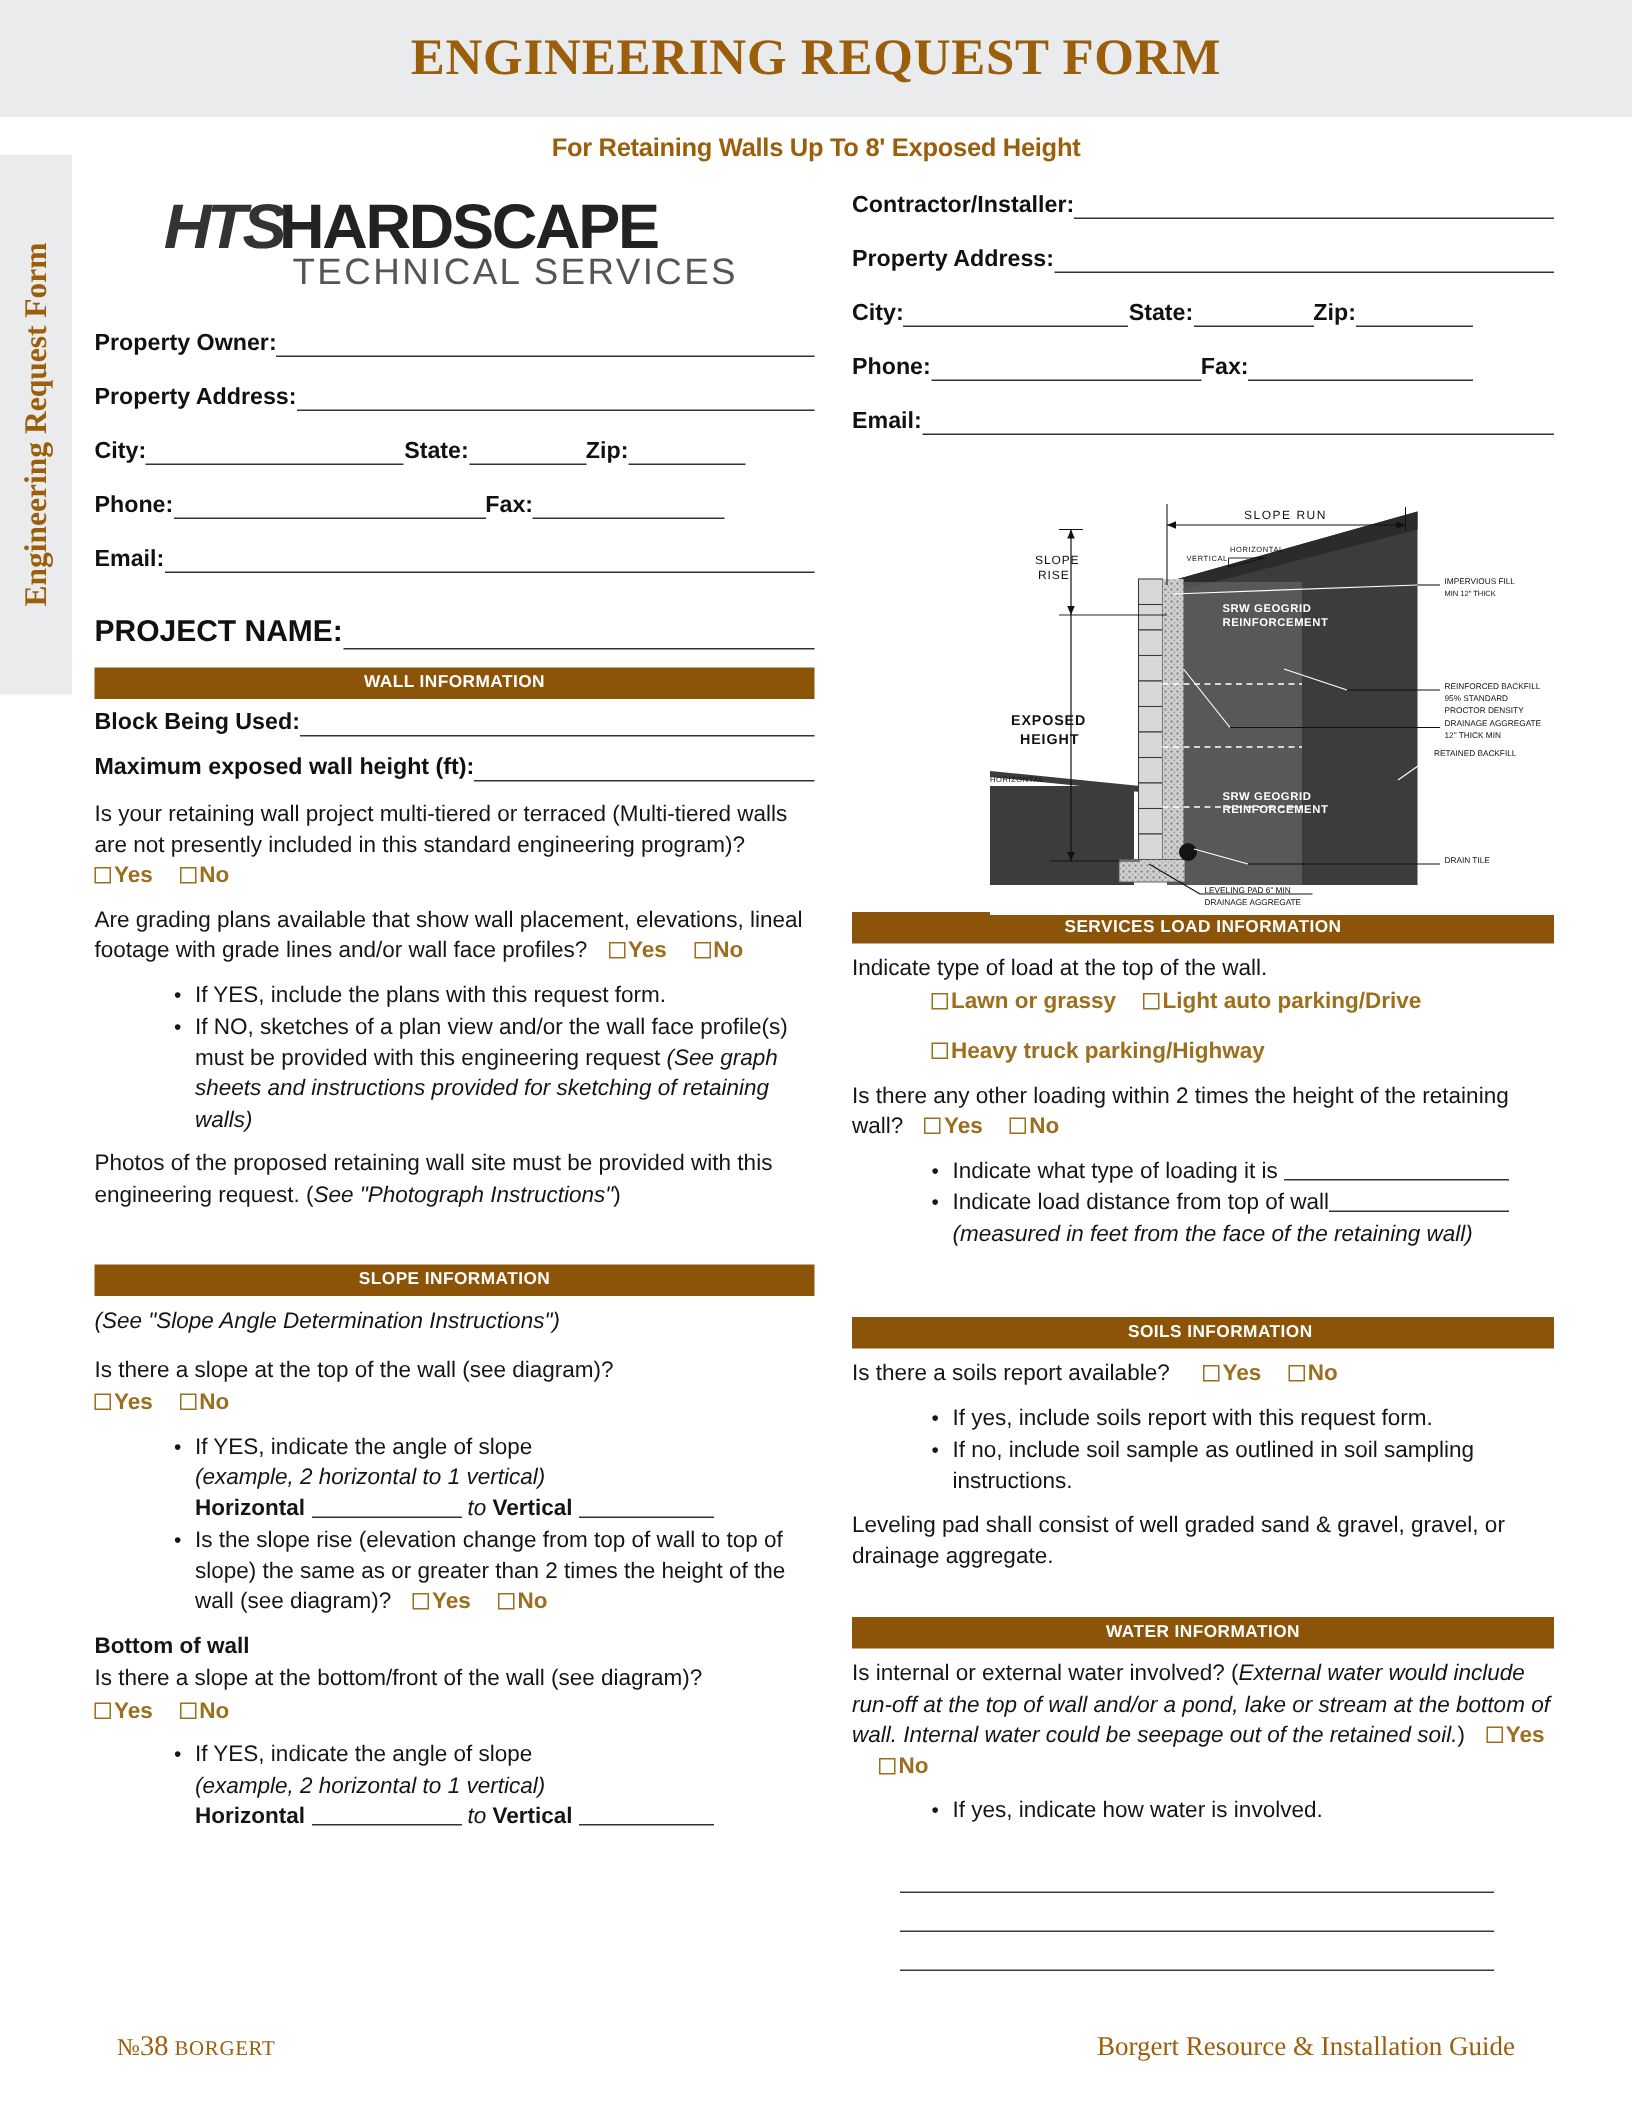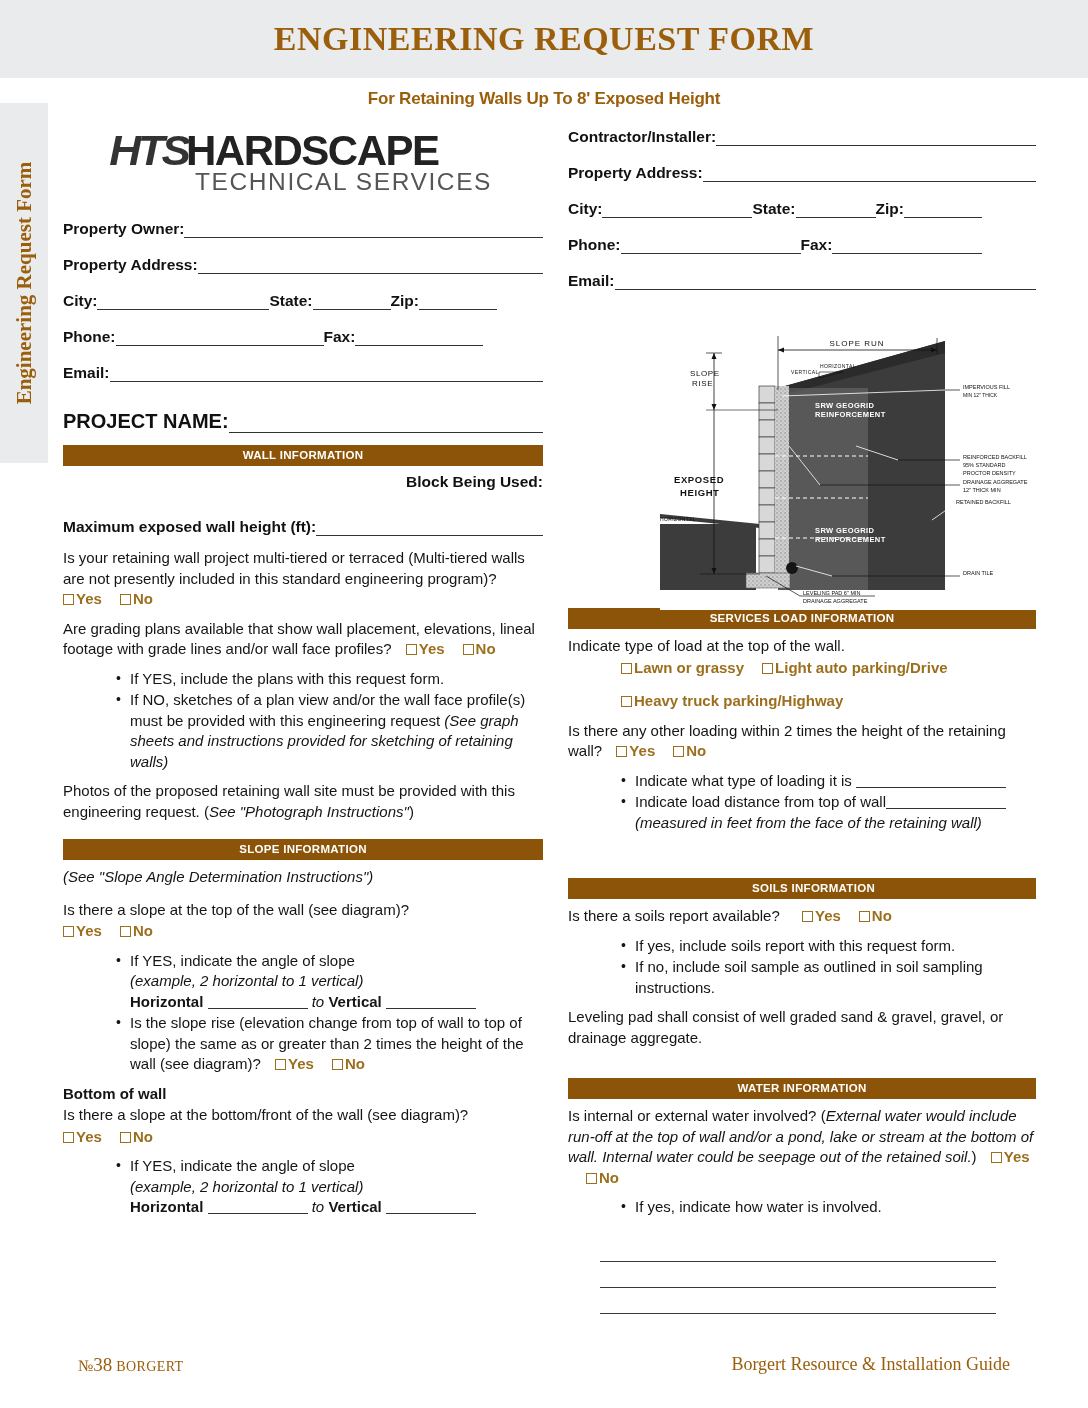--- a/index.html
+++ b/index.html
@@ -243,21 +243,21 @@
     <span class="rule"></span>
   </div>
 
   <div class="project-name">
     <span class="lbl">PROJECT NAME:</span>
     <span class="rule"></span>
   </div>
 
   <div class="sec-bar">WALL INFORMATION</div>
 
-  <div class="field" style="margin-bottom:12px;flex-direction:column;">
+  <div class="field" style="margin-bottom:12px;">
     <span class="lbl">Block Being Used:</span>
     <span class="rule"></span>
   </div>
 
   <div class="field" style="margin-bottom:12px;">
     <span class="lbl">Maximum exposed wall height (ft):</span>
     <span class="rule"></span>
   </div>
 
   <p class="t">
@@ -272,21 +272,21 @@
 
   <ul class="bul">
     <li><span>If YES, include the plans with this request form.</span></li>
     <li><span>If NO, sketches of a plan view and/or the wall face profile(s) must be provided with this engineering request </span><span class="i">(See graph sheets and instructions provided for sketching of retaining walls)</span></li>
   </ul>
 
   <p class="t">
     <span>Photos of the proposed retaining wall site must be provided with this engineering request. (</span><span class="i">See "Photograph Instructions"</span><span>)</span>
   </p>
 
-  <div class="sec-bar" style="margin-top:17px;">SLOPE INFORMATION</div>
+  <div class="sec-bar" style="margin-top:36px;">SLOPE INFORMATION</div>
 
   <p class="t i" style="margin-bottom:12px;">(See "Slope Angle Determination Instructions")</p>
 
   <p class="t" style="margin-bottom:1px;">Is there a slope at the top of the wall (see diagram)?</p>
   <p class="t">
     <span class="cb"><span class="box"></span><span>Yes</span></span><span class="sp18"></span><span class="cb"><span class="box"></span><span>No</span></span>
   </p>
 
   <ul class="bul">
     <li>

